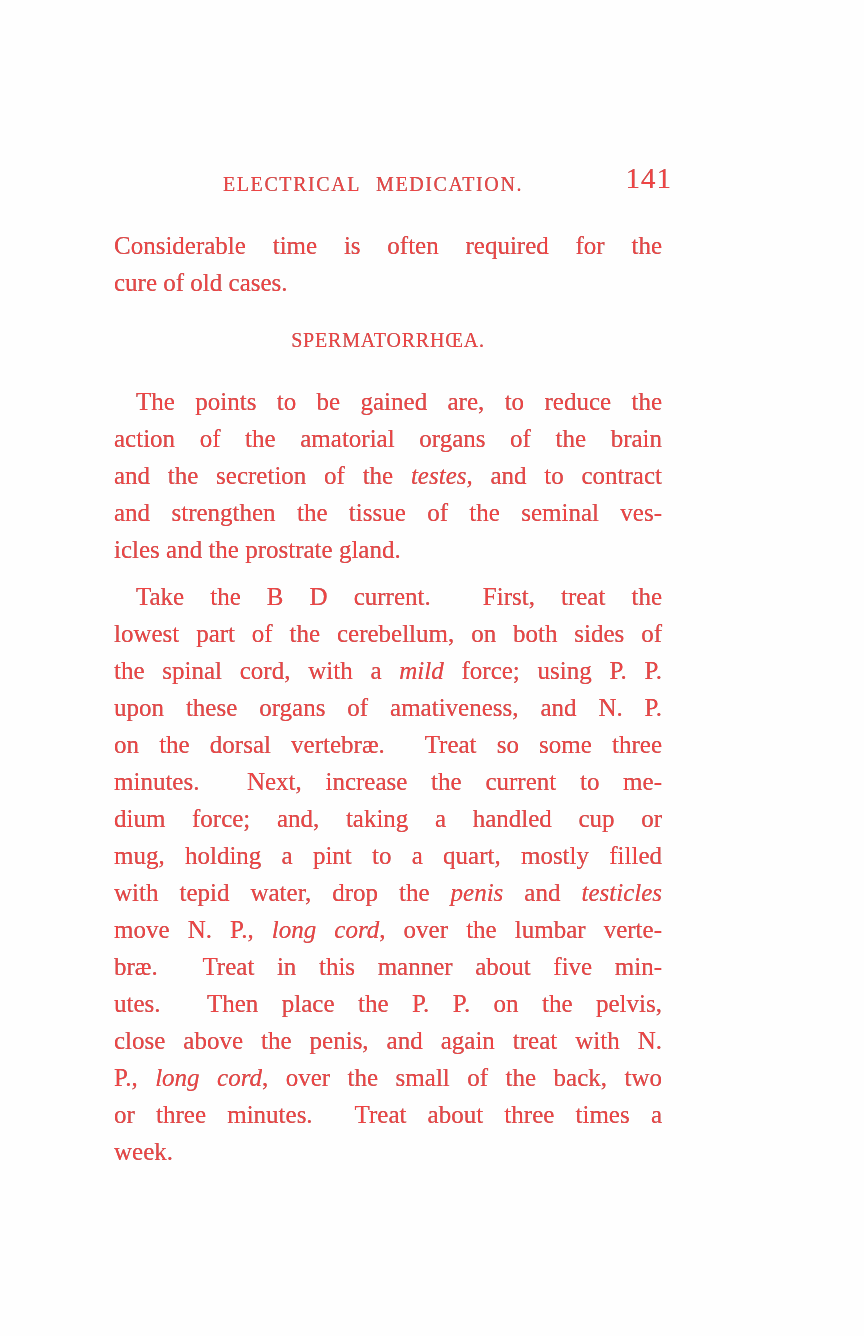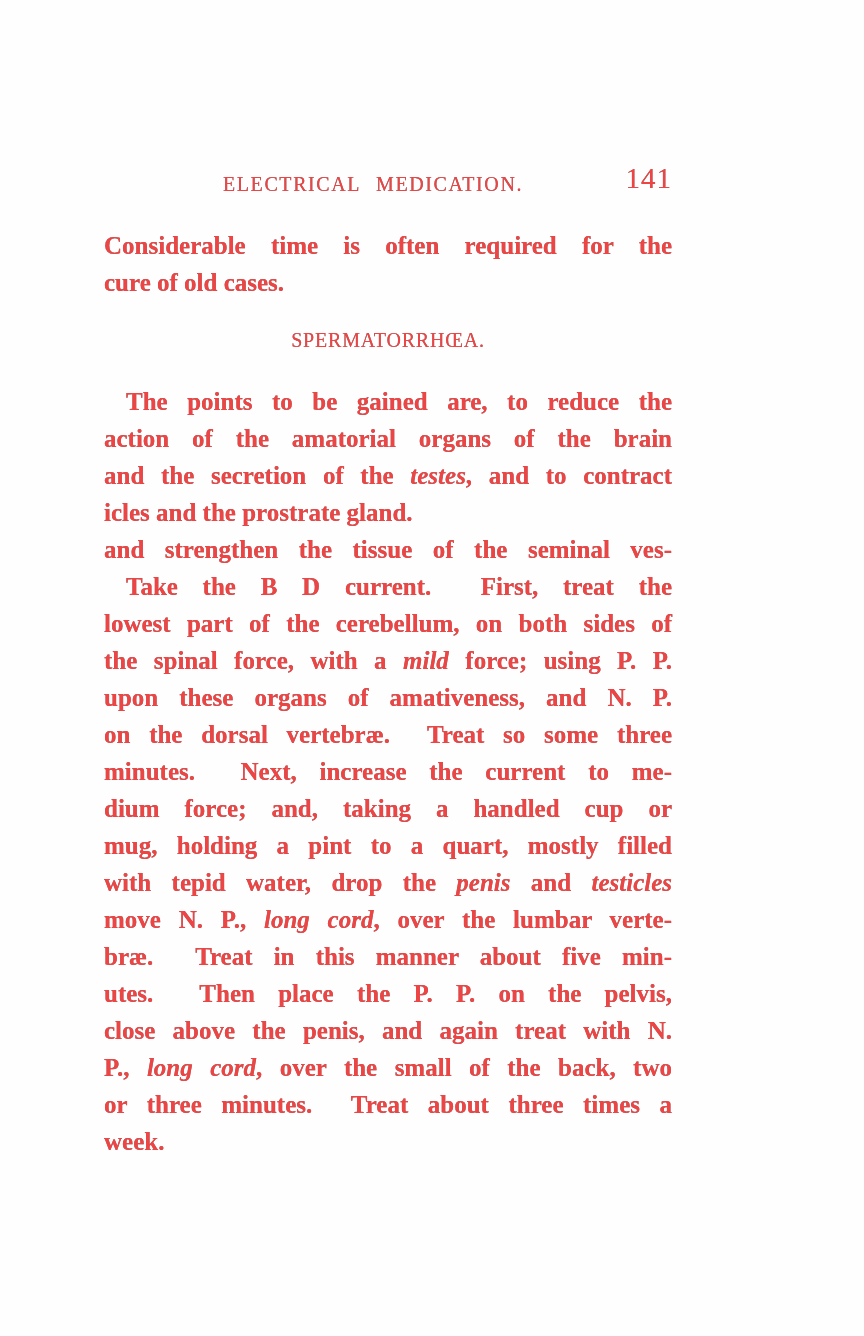--- a/index.html
+++ b/index.html
@@ -45,21 +45,21 @@
     line-height: 1;
     letter-spacing: 1px;
     text-shadow: 0 0 0.6px rgba(10,10,10,0.6);
   }
   
   .page-body {
     font-size: 25px;
     line-height: 37px;
     text-shadow: 0 0 0.6px rgba(10,10,10,0.55);
   }
-  .paragraph { margin: 0; font-weight: bold; }
+  .paragraph { margin: 10px; }
   .paragraph.first { margin-top: 30px; }
   .paragraph.after-heading { margin-top: 31px; }
   .section-heading {
     margin-top: 27px;
     font-size: 20px;
     line-height: 24px;
     letter-spacing: 0.8px;
     text-align: center;
   }
   .line {
@@ -87,27 +87,27 @@
     <div class="page-body">
         <div class="paragraph first">
           <div class="line"><span>Considerable time is often required for the</span></div>
           <div class="line last"><span>cure of old cases.</span></div>
         </div>
         <div class="section-heading">SPERMATORRHŒA.</div>
         <div class="paragraph after-heading">
           <div class="line indent"><span>The points to be gained are, to reduce the</span></div>
           <div class="line"><span>action of the amatorial organs of the brain</span></div>
           <div class="line"><span>and the secretion of the </span><span class="italic">testes</span><span>, and to contract</span></div>
+          <div class="line"><span>and strengthen the tissue of the seminal ves-</span></div>
           <div class="line last"><span>icles and the prostrate gland.</span></div>
-          <div class="line"><span>and strengthen the tissue of the seminal ves-</span></div>
         </div>
         <div class="paragraph">
           <div class="line indent"><span>Take the B D current.&nbsp; First, treat the</span></div>
           <div class="line"><span>lowest part of the cerebellum, on both sides of</span></div>
-          <div class="line"><span>the spinal force, with a </span><span class="italic">mild</span><span> force; using P. P.</span></div>
+          <div class="line"><span>the spinal cord, with a </span><span class="italic">mild</span><span> force; using P. P.</span></div>
           <div class="line"><span>upon these organs of amativeness, and N. P.</span></div>
           <div class="line"><span>on the dorsal vertebræ.&nbsp; Treat so some three</span></div>
           <div class="line"><span>minutes.&nbsp; Next, increase the current to me-</span></div>
           <div class="line"><span>dium force; and, taking a handled cup or</span></div>
           <div class="line"><span>mug, holding a pint to a quart, mostly filled</span></div>
           <div class="line"><span>with tepid water, drop the </span><span class="italic">penis</span><span> and </span><span class="italic">testicles</span></div>
           <div class="line"><span>move N. P., </span><span class="italic">long cord</span><span>, over the lumbar verte-</span></div>
           <div class="line"><span>bræ.&nbsp; Treat in this manner about five min-</span></div>
           <div class="line"><span>utes.&nbsp; Then place the P. P. on the pelvis,</span></div>
           <div class="line"><span>close above the penis, and again treat with N.</span></div>

